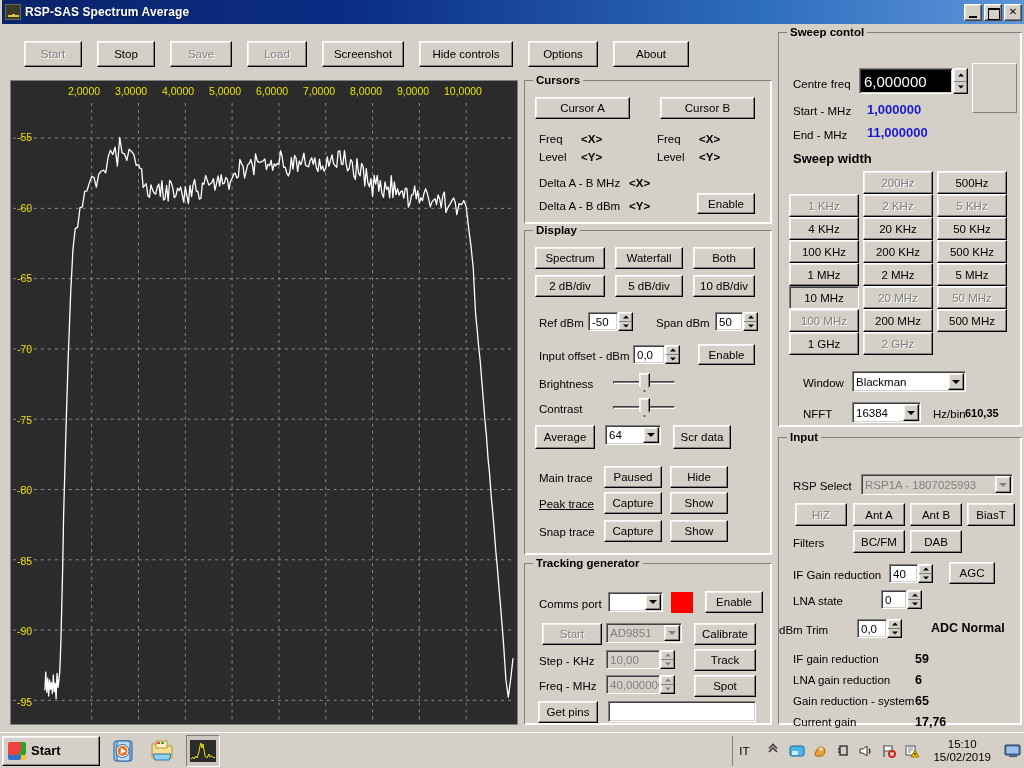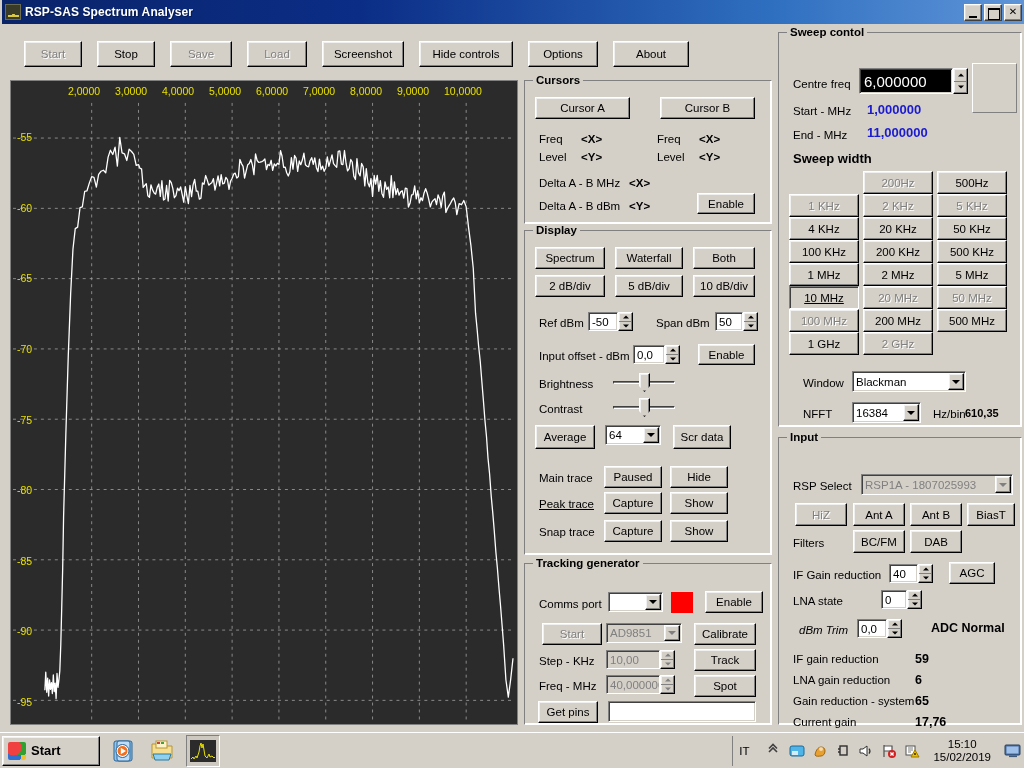--- a/index.html
+++ b/index.html
@@ -238,21 +238,21 @@
   .tray-ico { width: 16px; height: 16px; position: relative; }
   #langind { font-size: 11.5px; margin-right: 10px; }
 </style>
 </head>
 <body>
 
 <div id="app">
 
   <div id="titlebar">
     <div class="tb-icon"></div>
-    <div class="tb-title">RSP-SAS Spectrum Analyser</div>
+    <div class="tb-title">RSP-SAS Spectrum Average</div>
     <div class="tb-buttons">
       <div class="tb-btn min">
           <span class="g"></span>
         </div>
       <div class="tb-btn max">
           <span class="g"></span>
         </div>
       <div class="tb-btn close">
           <span class="g">✕</span>
         </div>
@@ -485,21 +485,21 @@
         <div class="btn disabled" style="left: 158px; top: 161px; width: 70px; height: 23px;">5 KHz</div>
         <div class="btn" style="left: 10px; top: 184px; width: 70px; height: 23px;">4 KHz</div>
         <div class="btn" style="left: 84px; top: 184px; width: 70px; height: 23px;">20 KHz</div>
         <div class="btn" style="left: 158px; top: 184px; width: 70px; height: 23px;">50 KHz</div>
         <div class="btn" style="left: 10px; top: 207px; width: 70px; height: 23px;">100 KHz</div>
         <div class="btn" style="left: 84px; top: 207px; width: 70px; height: 23px;">200 KHz</div>
         <div class="btn" style="left: 158px; top: 207px; width: 70px; height: 23px;">500 KHz</div>
         <div class="btn" style="left: 10px; top: 230px; width: 70px; height: 23px;">1 MHz</div>
         <div class="btn" style="left: 84px; top: 230px; width: 70px; height: 23px;">2 MHz</div>
         <div class="btn" style="left: 158px; top: 230px; width: 70px; height: 23px;">5 MHz</div>
-        <div class="btn pressed" style="left: 10px; top: 253px; width: 70px; height: 23px; text-decoration: underline;">10 MHz</div>
+        <div class="btn pressed" style="left: 10px; top: 253px; width: 70px; height: 23px;">10 MHz</div>
         <div class="btn disabled" style="left: 84px; top: 253px; width: 70px; height: 23px;">20 MHz</div>
         <div class="btn disabled" style="left: 158px; top: 253px; width: 70px; height: 23px;">50 MHz</div>
         <div class="btn disabled" style="left: 10px; top: 276px; width: 70px; height: 23px;">100 MHz</div>
         <div class="btn" style="left: 84px; top: 276px; width: 70px; height: 23px;">200 MHz</div>
         <div class="btn" style="left: 158px; top: 276px; width: 70px; height: 23px;">500 MHz</div>
         <div class="btn" style="left: 10px; top: 299px; width: 70px; height: 23px;">1 GHz</div>
         <div class="btn disabled" style="left: 84px; top: 299px; width: 70px; height: 23px;">2 GHz</div>
       </div>
 
     <div class="lbl" style="left:24px; top:344px;">Window</div>
@@ -549,21 +549,21 @@
     <div class="field" style="left:102px; top:152px; width:26px; height:19px;">0</div>
     <div class="spin" style="left:128px; top:152px; height:19px;">
         <div class="up">
           <i class="ar"></i>
         </div>
         <div class="dn">
           <i class="ar"></i>
         </div>
       </div>
 
-    <div class="lbl" style="left:20px; top:186px;font-style:italic;">dBm Trim</div>
+    <div class="lbl" style="left:0; top:186px;">dBm Trim</div>
     <div class="field" style="left:78px; top:181px; width:30px; height:19px;">0,0</div>
     <div class="spin" style="left:108px; top:181px; height:19px;">
         <div class="up">
           <i class="ar"></i>
         </div>
         <div class="dn">
           <i class="ar"></i>
         </div>
       </div>
     <div class="lbl b" style="left:152px; top:183px; font-size:12.5px;">ADC Normal</div>

